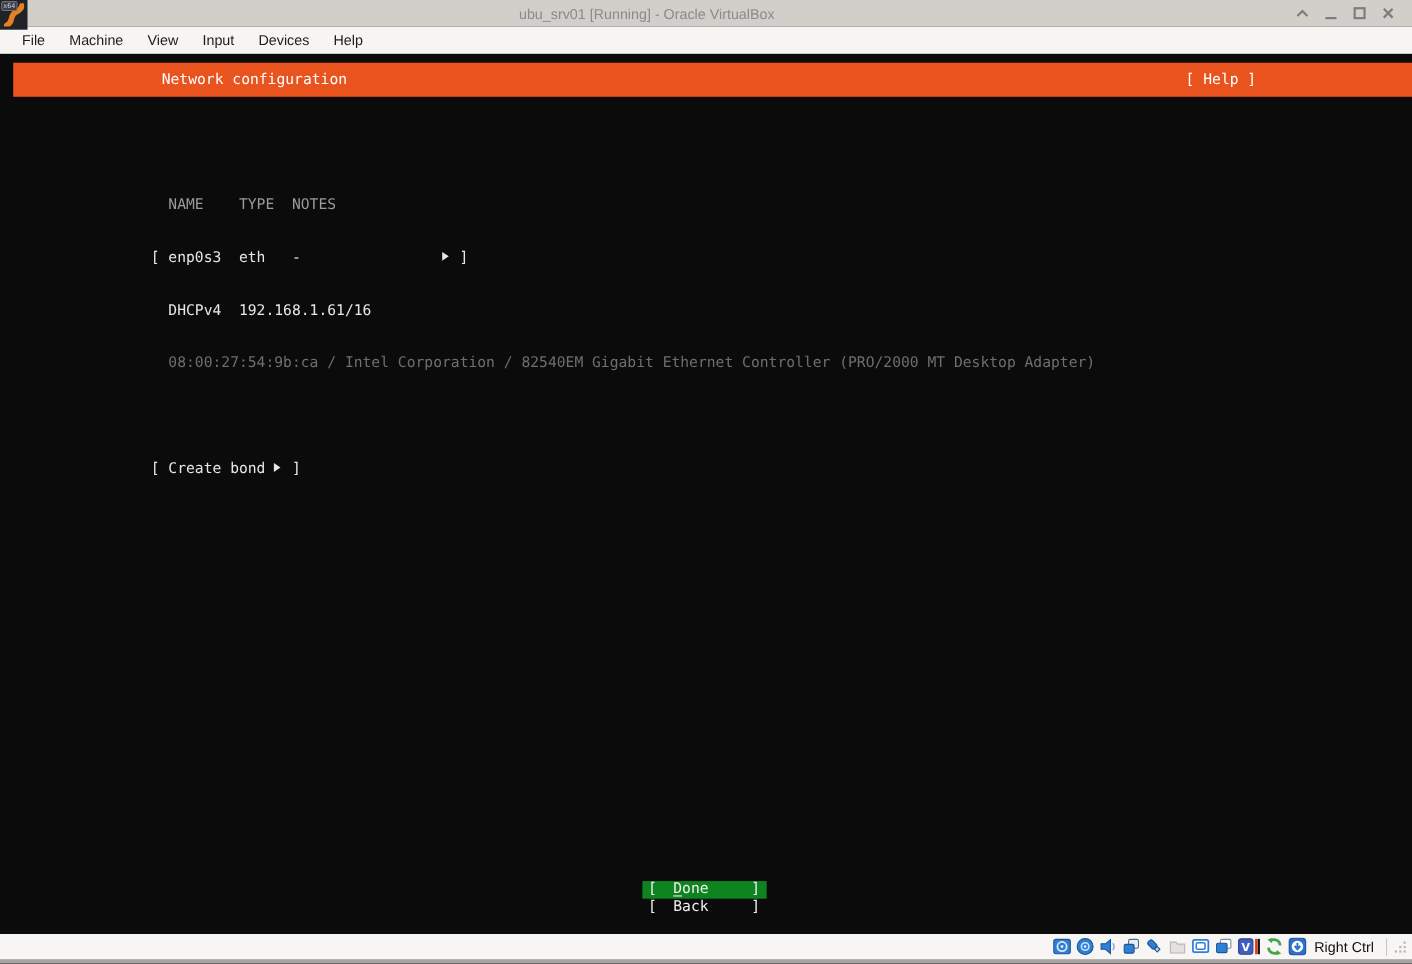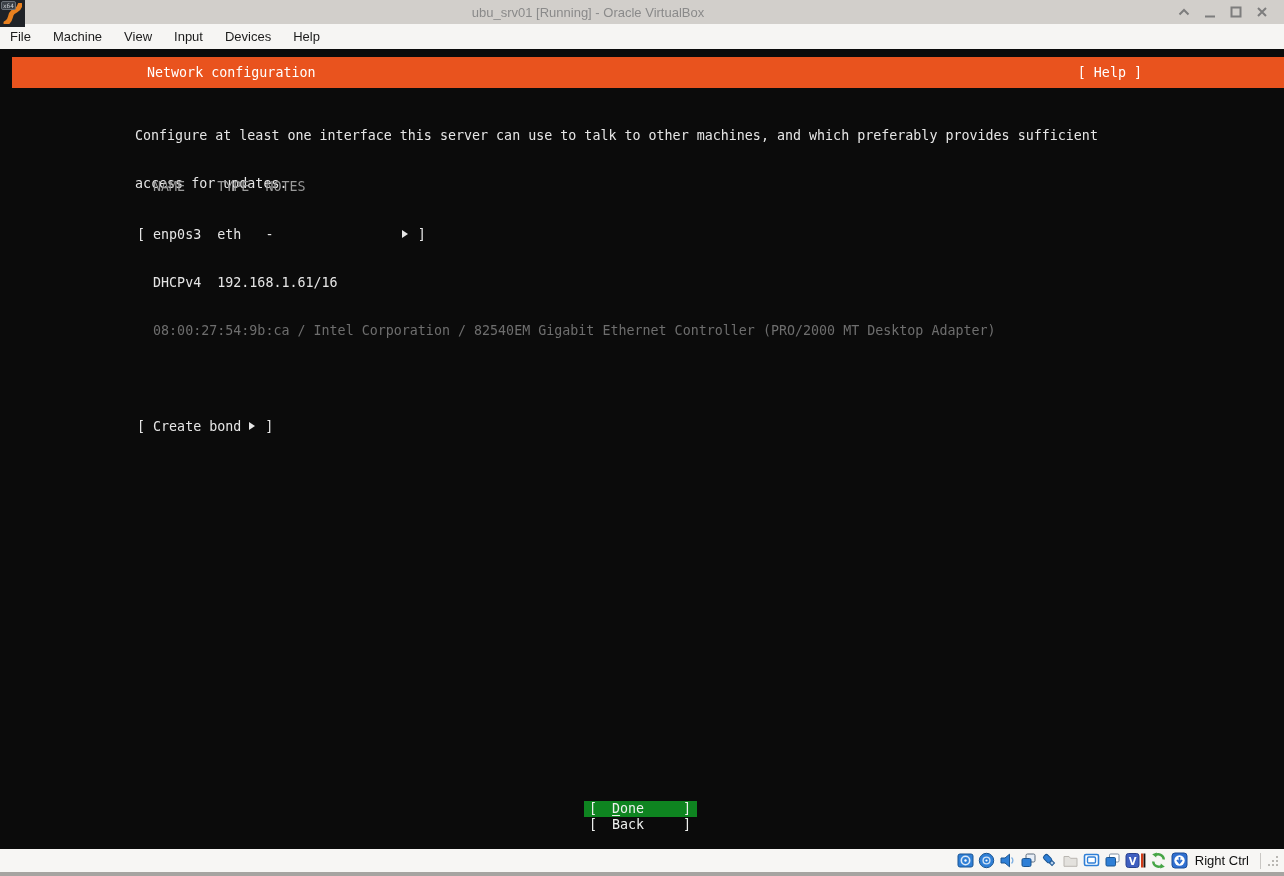--- a/index.html
+++ b/index.html
@@ -14,21 +14,21 @@
              z-index:2; display:flex; align-items:center; justify-content:center; }
   .vm-icon .badge { position:absolute; left:1px; top:1px; font-size:6px; line-height:7px;
                     color:#cfd2d6; background:#3a3f46; border:1px solid #6a7078; border-radius:2px;
                     padding:0 1px; font-family:"DejaVu Sans Mono", monospace; }
   .title { flex:1; text-align:center; font-size:13px; color:#8a8a8a; }
   .win-controls { display:flex; align-items:center; gap:10px; padding-right:14px; }
   .win-btn { width:16px; height:16px; display:flex; align-items:center; justify-content:center; }
 
   
   .menubar { height:25px; background:#f6f5f3; display:flex; align-items:center;
-             flex:0 0 auto; }
+             padding-left:10px; flex:0 0 auto; }
   .menu-item { font-size:13px; color:#1c1c1c; padding:3px 11px 4px 11px; cursor:default; }
   .menu-item:first-child { padding-left:10px; }
 
   
   .vm-screen { position:relative; height:800px; background:#0b0b0b; flex:0 0 auto;
                font-family:"DejaVu Sans Mono", monospace; font-size:13.33px; line-height:16px; }
   .tui-header { position:absolute; left:12px; right:0; top:8px; height:31px; background:#e9531e;
                 display:flex; align-items:center; justify-content:space-between;
                 padding-left:135px; padding-right:142px; color:#ffffff; }
   .para { position:absolute; left:135px; top:47px; color:#e6e6e6; white-space:pre; }
@@ -106,24 +106,20 @@
     <span class="menu-item">Help</span>
   </div>
 
   <div class="vm-screen">
 
     <div class="tui-header">
       <span>Network configuration</span>
       <span>[ Help ]</span>
     </div>
 
-    <div class="para">
-      <div class="cline">Configure at least one interface this server can use to talk to other machines, and which preferably provides sufficient</div>
-      <div class="cline">access for updates.</div>
-    </div>
 
     <div class="nic-block">
       <div class="cline c-dim">  NAME    TYPE  NOTES</div>
       <div class="cline c-white"><span>[ enp0s3  eth   -                </span><span class="arr"></span><span> ]</span></div>
       <div class="cline c-white">  DHCPv4  192.168.1.61/16</div>
       <div class="cline c-faint">  08:00:27:54:9b:ca / Intel Corporation / 82540EM Gigabit Ethernet Controller (PRO/2000 MT Desktop Adapter)</div>
       <div class="cline"></div>
       <div class="cline c-white"><span>[ Create bond </span><span class="arr"></span><span> ]</span></div>
     </div>
 

